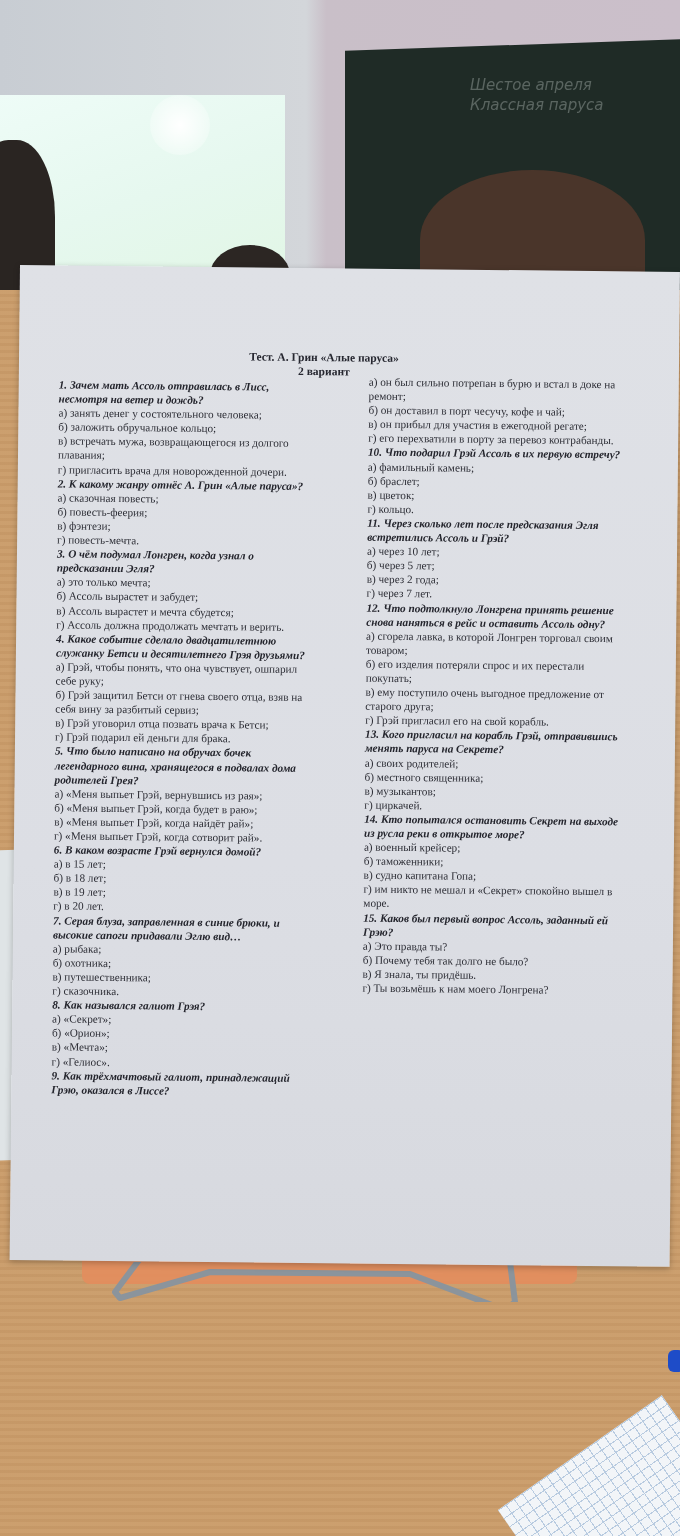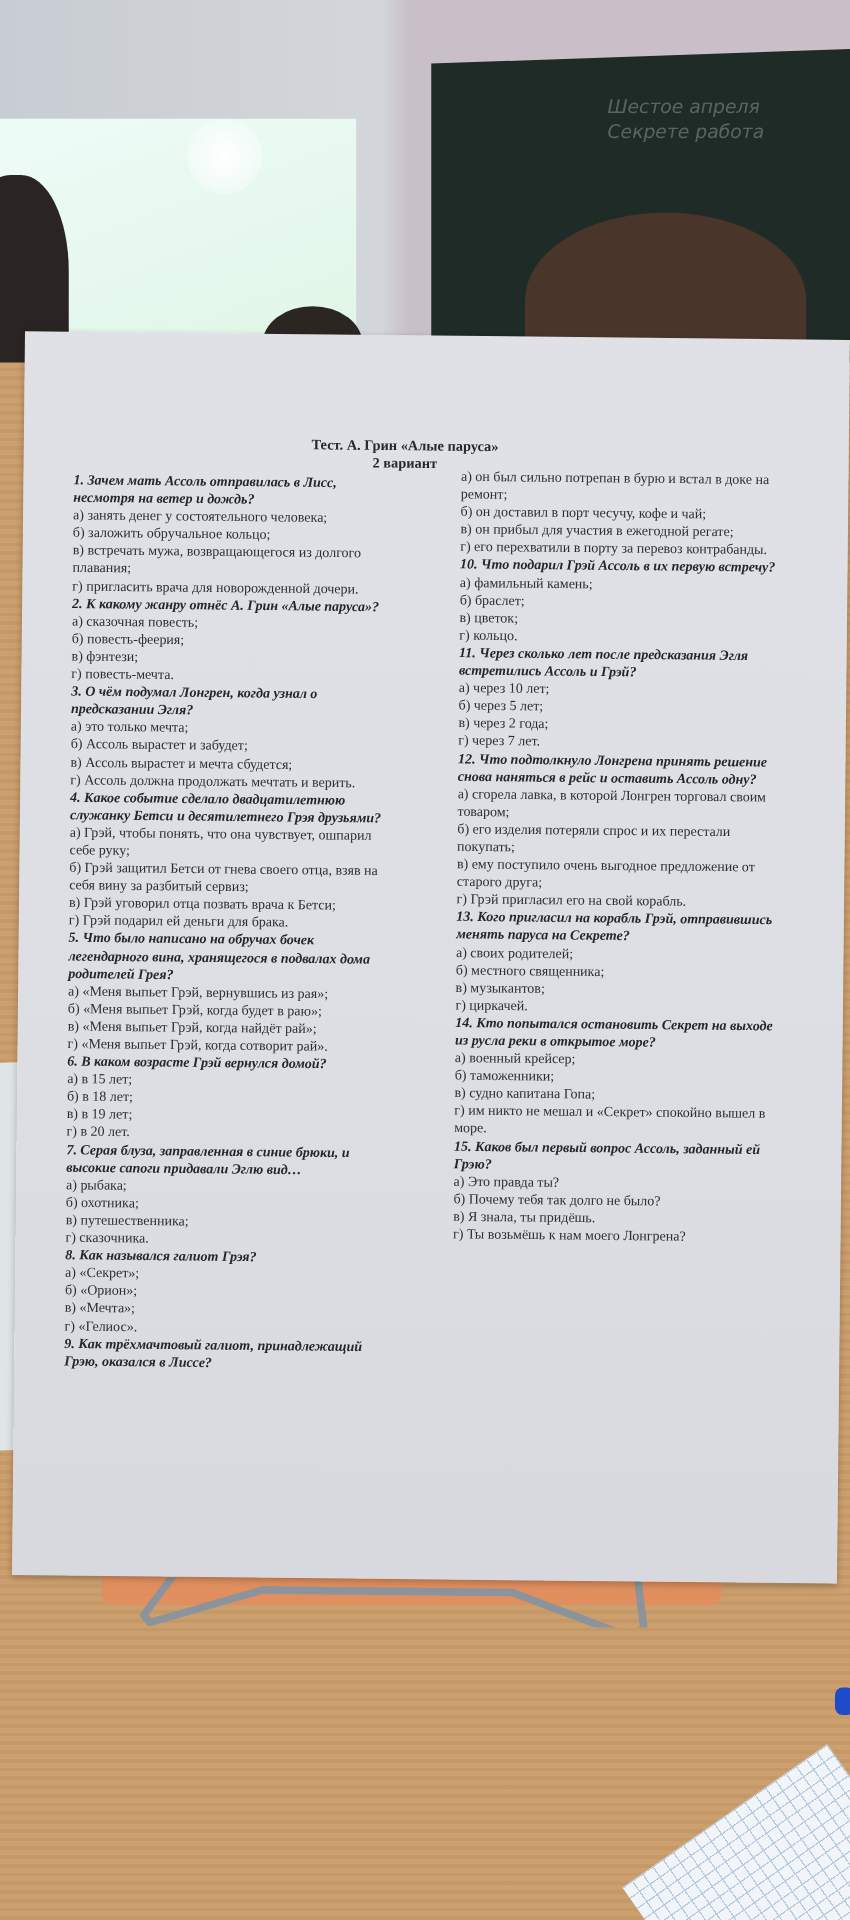--- a/index.html
+++ b/index.html
@@ -23,21 +23,20 @@
     border-radius: 50%; background: radial-gradient(#ffffff, rgba(255,255,255,0));
   }
   .chalkboard {
     position: absolute; left: 345px; top: 45px; width: 335px; height: 260px;
     background: #1f2b26; transform: skewY(-2deg);
   }
   .chalk-text {
     position: absolute; left: 470px; top: 75px; color: rgba(200,210,205,0.35);
     font-family: "DejaVu Sans", sans-serif; font-size: 15px; line-height: 20px;
     font-style: italic;
-    margin-left: 16px;
   }
   .head-left {
     position: absolute; left: -30px; top: 140px; width: 85px; height: 170px;
     border-radius: 45% 45% 10% 10%; background: #2a2522;
   }
   .head-mid {
     position: absolute; left: 210px; top: 245px; width: 80px; height: 60px;
     border-radius: 50% 50% 0 0; background: #2c2623;
   }
   .head-right {
@@ -99,21 +98,21 @@
 </style>
 </head>
 <body>
 
 <div class="wall"></div>
 <div class="projector-screen"></div>
 <div class="projector-glow"></div>
 <div class="chalkboard"></div>
 <div class="chalk-text">
   <div>Шестое апреля</div>
-  <div>Секрете работа</div>
+  <div>Классная паруса</div>
 </div>
 <div class="head-left"></div>
 <div class="head-mid"></div>
 <div class="head-right"></div>
 <div class="desk"></div>
 <div class="back-sheet"></div>
 <div class="stand-base"></div>
 <svg class="stand-wire" viewBox="0 0 410 40">
   <path d="M35 -10 L5 30 L10 36 L100 10 L300 12 L395 48 L405 40 L400 0" fill="none" stroke="#8b949c" stroke-width="6" stroke-linecap="round" stroke-linejoin="round"></path>
 </svg>

